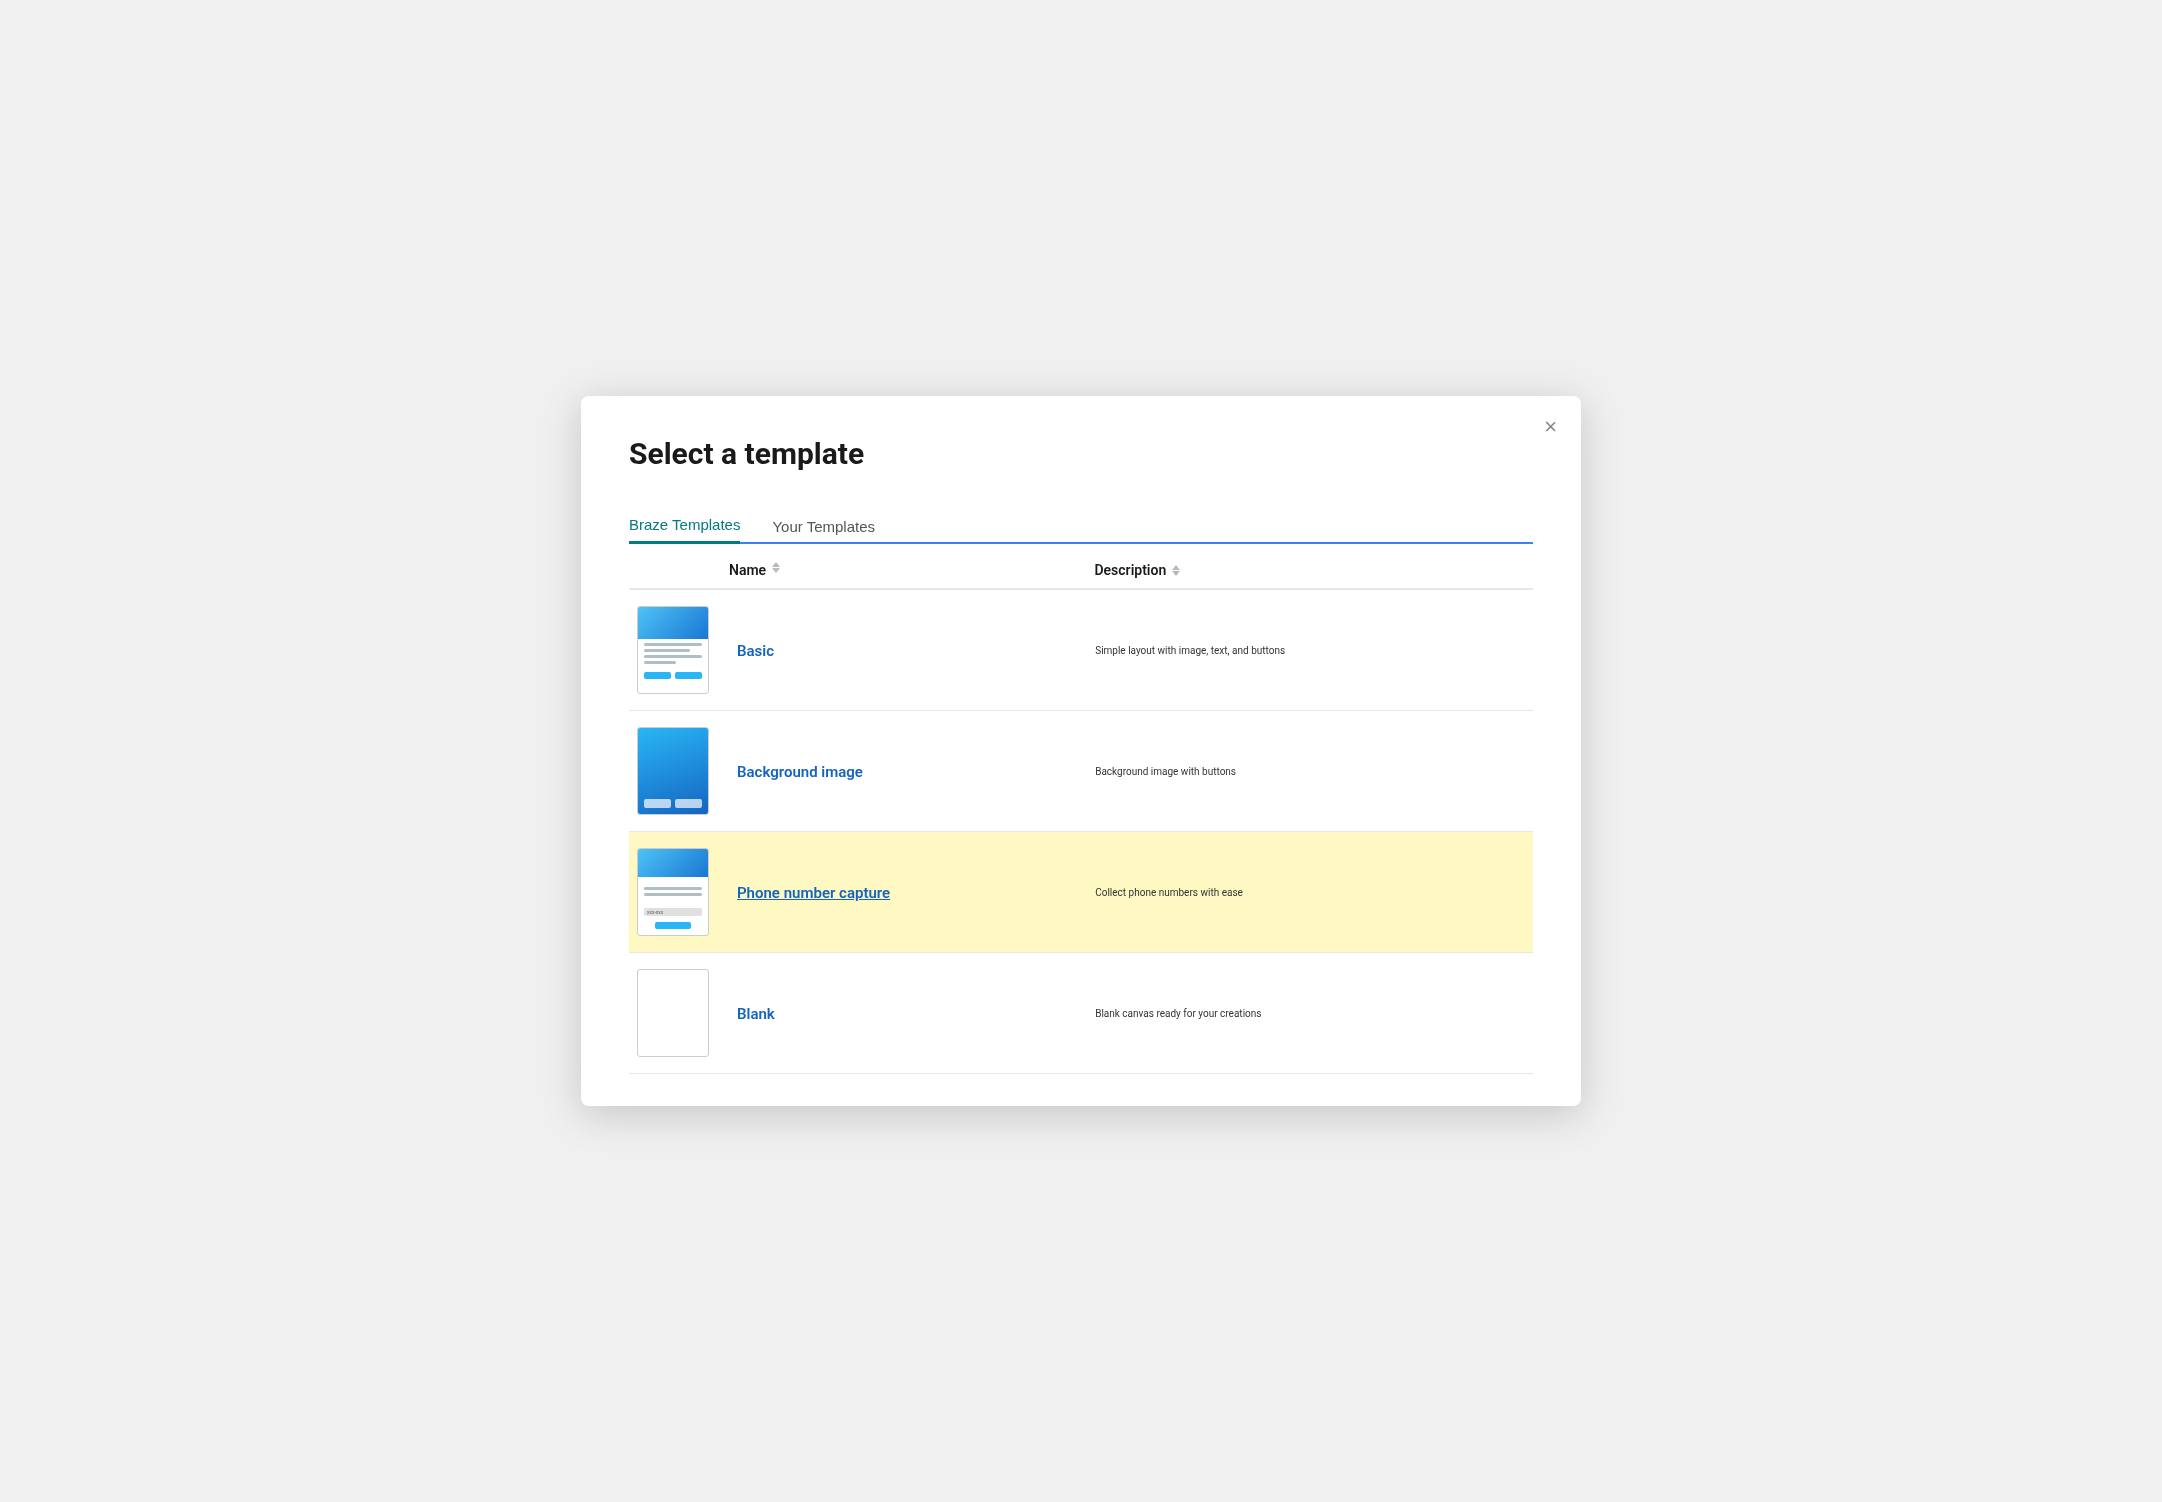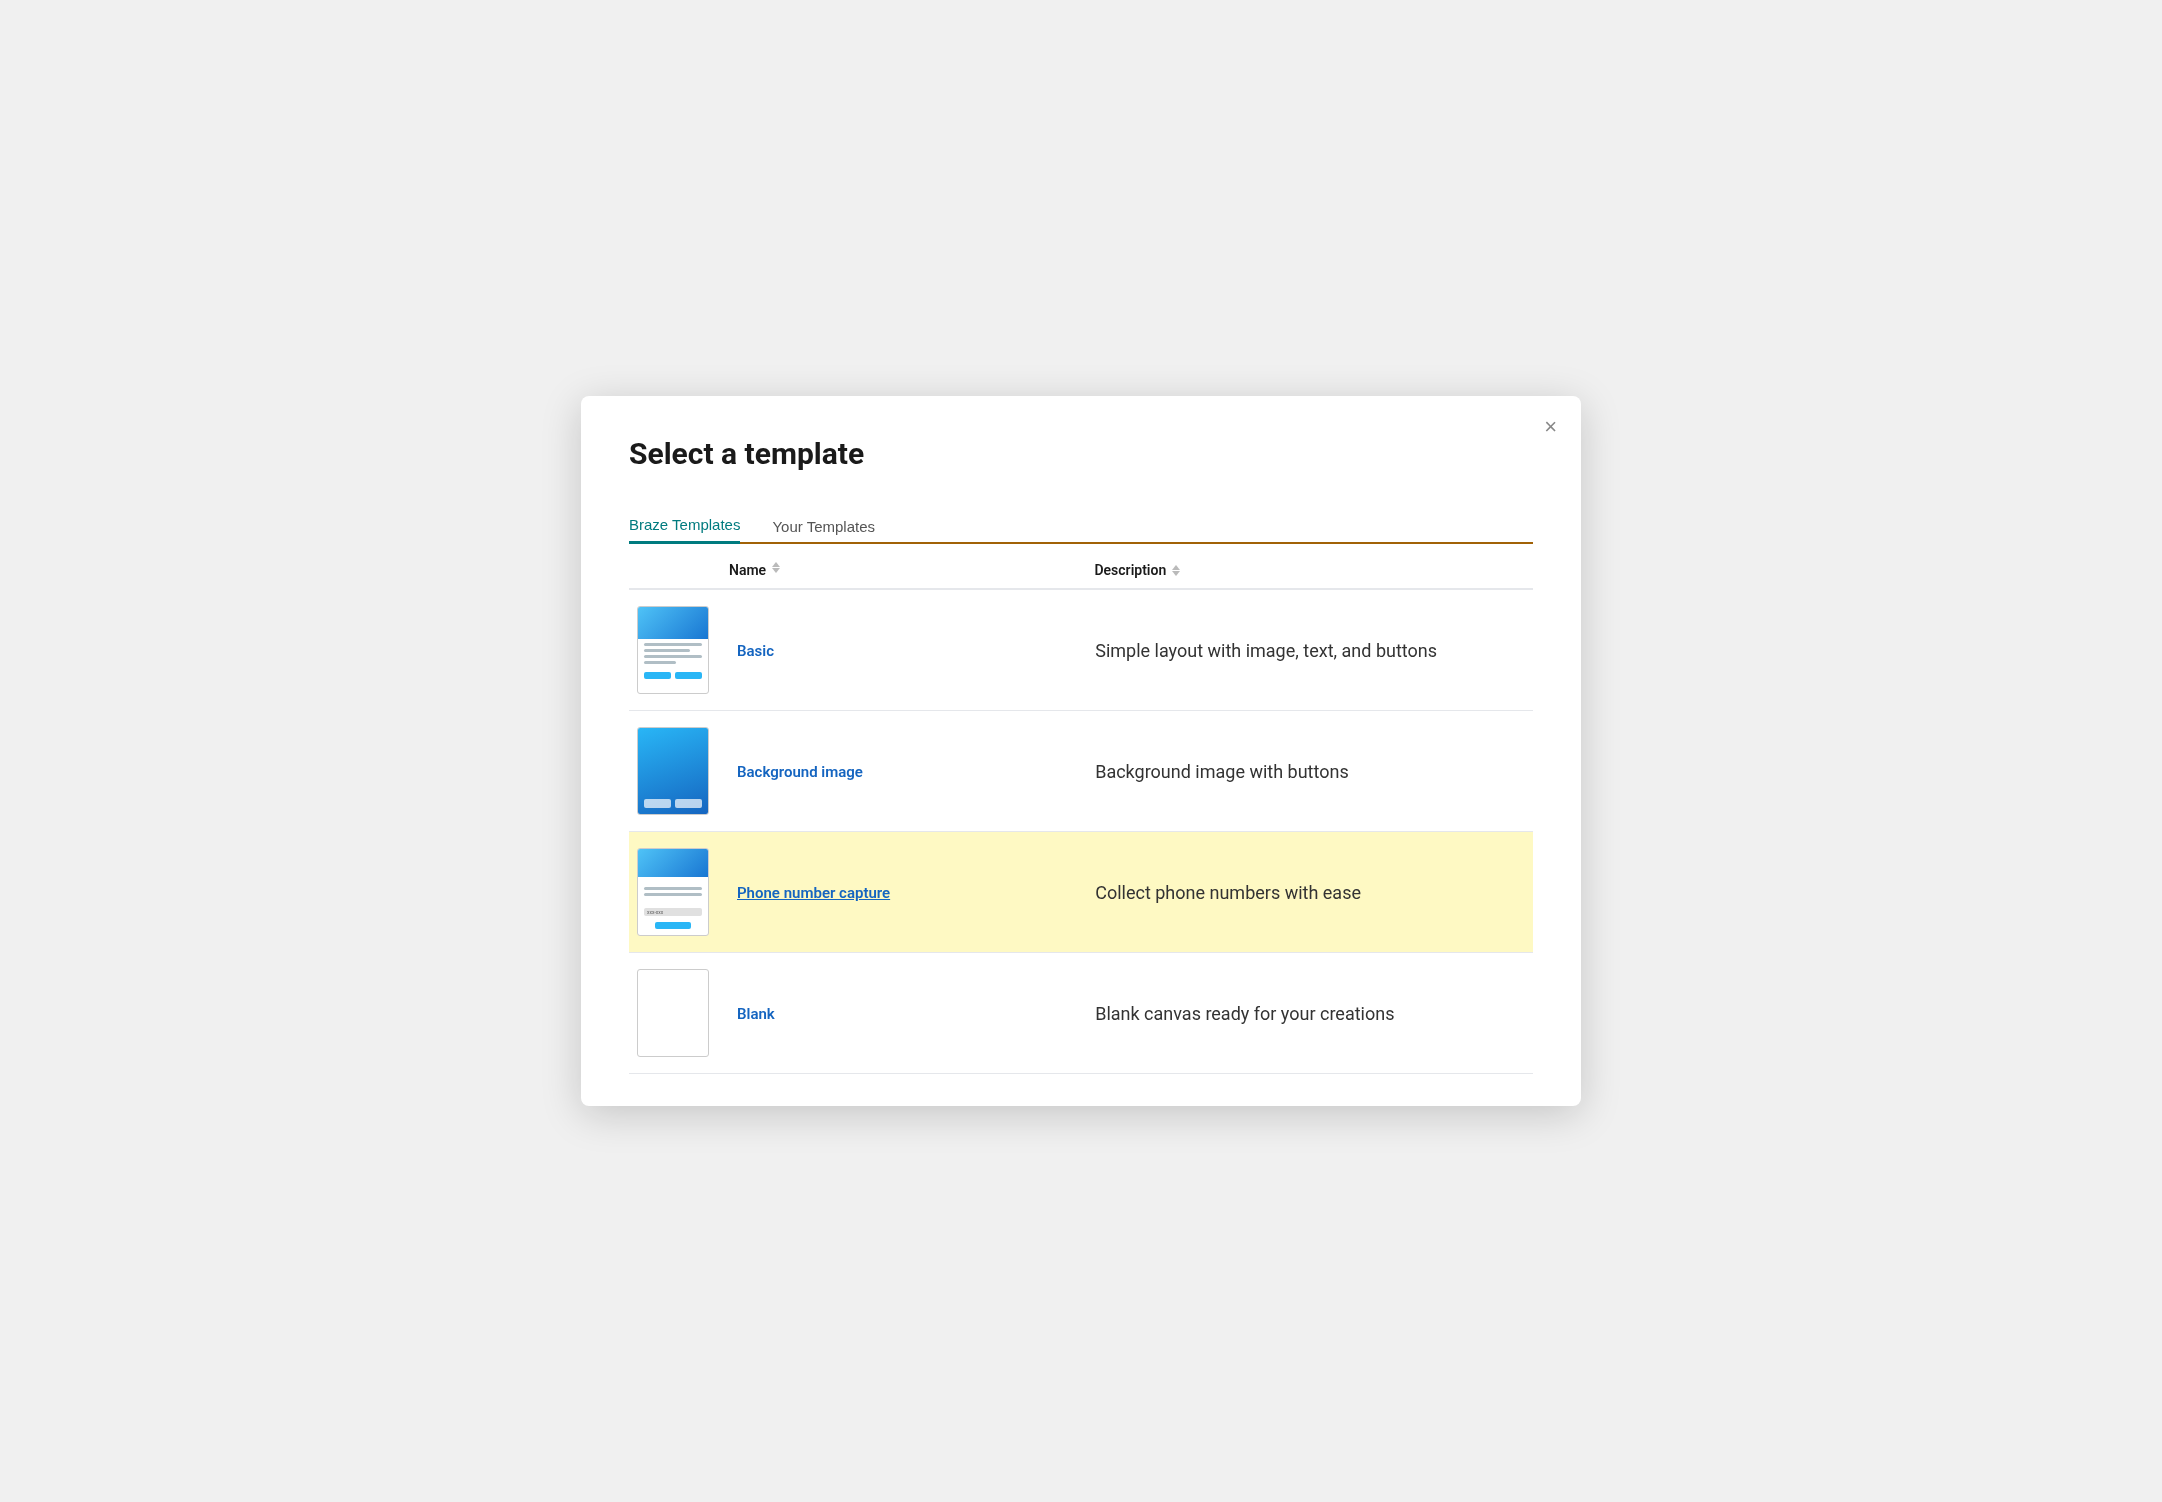--- a/index.html
+++ b/index.html
@@ -41,21 +41,21 @@
 
     .modal-title {
       font-size: 30px;
       font-weight: 700;
       color: #1a1a1a;
       margin-bottom: 35px;
     }
 
     .tabs {
       display: flex;
-      border-bottom: 2px solid #a16207;
+      border-bottom: 2px solid #3b82f6;
       margin-bottom: 8px;
     }
 
     .tab {
       font-size: 15px;
       font-weight: 500;
       padding: 8px 0;
       margin-right: 32px;
       cursor: pointer;
       border-bottom: 3px solid transparent;
@@ -277,21 +277,21 @@
       color: #1565c0;
       text-decoration: none;
     }
 
     .row-name a.underlined {
       text-decoration: underline;
     }
 
     .row-desc {
       flex: 1.2;
-      font-size: 18px;
+      font-size: 10px;
       color: #333;
     }
   </style>
 </head>
 <body>
 
 <div class="modal">
   <button class="modal-close">×</button>
 
   <h1 class="modal-title">Select a template</h1>

